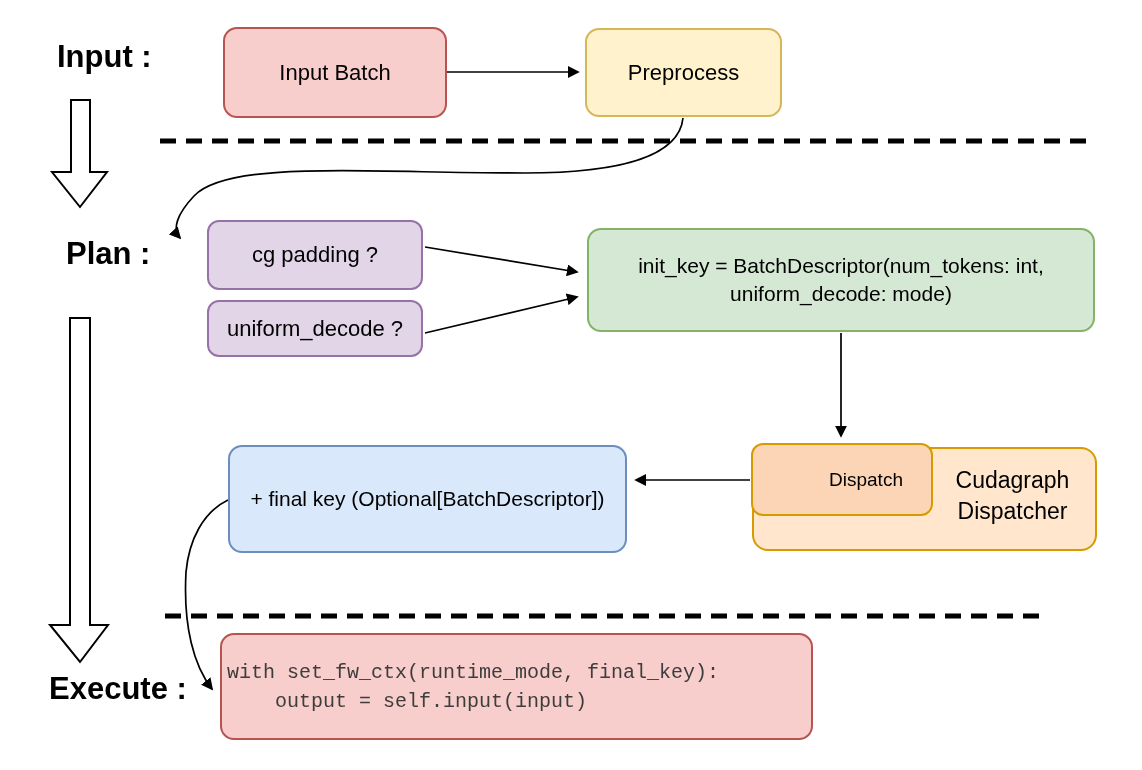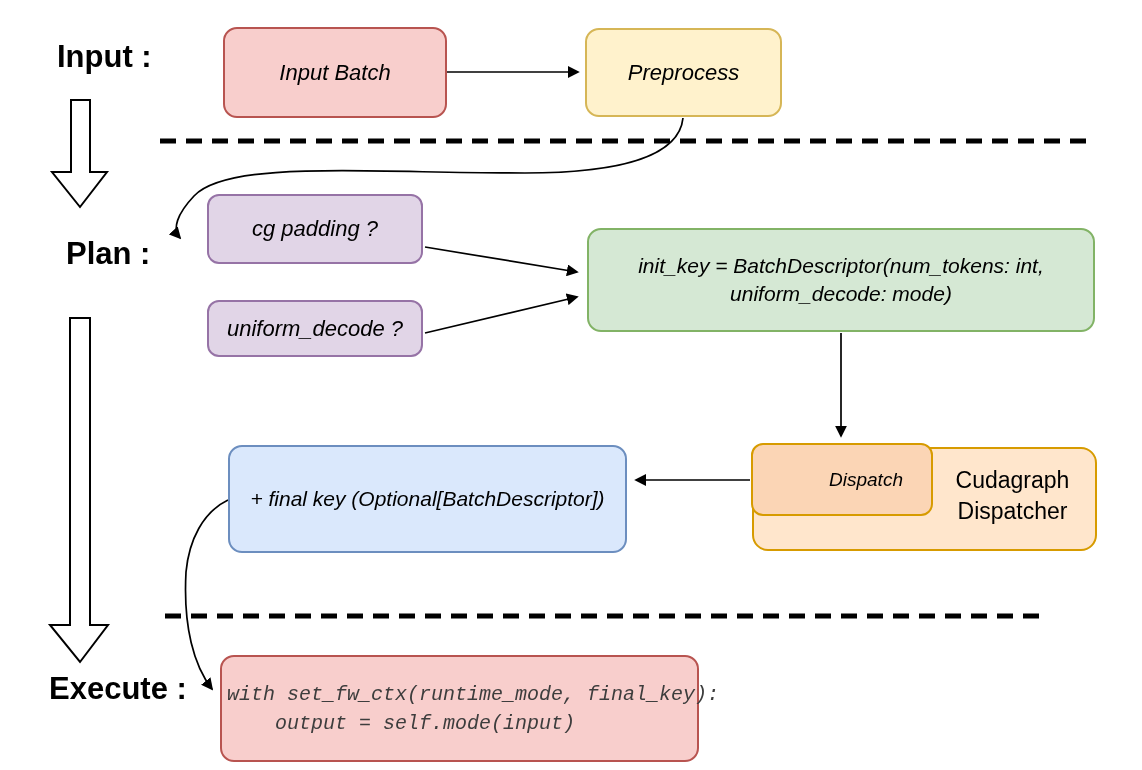--- a/index.html
+++ b/index.html
@@ -7,21 +7,21 @@
     position:relative;width:1142px;height:770px;background:#ffffff;overflow:hidden;
     font-family:"Liberation Sans",sans-serif;color:#000;
   }
   .layer{position:absolute;left:0;top:0;}
   .connector{stroke:var(--line_color,#000);stroke-width:1.7;fill:none;}
   .dashed{stroke:var(--line_color,#000);stroke-width:5;stroke-dasharray:16 10;fill:none;}
   .hollow-arrow{fill:#ffffff;stroke:var(--line_color,#000);stroke-width:2;stroke-linejoin:miter;}
   .node{
     position:absolute;border:2px solid;border-radius:14px;
     display:flex;flex-direction:column;align-items:center;justify-content:center;
-    text-align:center;box-sizing:border-box;line-height:1.25;font-style:italic;
+    text-align:center;box-sizing:border-box;line-height:1.25;
   }
   .node.red{background:var(--red_fill);border-color:var(--red_stroke);}
   .node.yellow{background:var(--yellow_fill);border-color:var(--yellow_stroke);align-items:center;}
   .node.purple{background:var(--purple_fill);border-color:var(--purple_stroke);}
   .node.green{background:var(--green_fill);border-color:var(--green_stroke);}
   .node.blue{background:var(--blue_fill);border-color:var(--blue_stroke);}
   .node.orange{background:var(--orange_fill);border-color:var(--orange_stroke);}
   .node.orange-dark{background:var(--orange_dark_fill);border-color:var(--orange_stroke);padding-left:48px;}
   .stage-label{
     position:absolute;font-size:31px;font-weight:bold;line-height:1.1;white-space:nowrap;margin-left:29px;
@@ -70,21 +70,21 @@
   <div class="stage-label" style="left:20px;top:672px;">Execute :</div>
 
   <div class="node red big-text" style="left:223px;top:27px;width:224px;height:91px;">
     <div>Input Batch</div>
   </div>
 
   <div class="node yellow big-text" style="left:585px;top:28px;width:197px;height:89px;">
     <div>Preprocess</div>
   </div>
 
-  <div class="node purple big-text" style="left:207px;top:194px;width:216px;height:70px;border-radius:12px;">
+  <div class="node purple big-text" style="left:207px;top:220px;width:216px;height:70px;border-radius:12px;">
     <div>cg padding ?</div>
   </div>
 
   <div class="node purple big-text" style="left:207px;top:300px;width:216px;height:57px;border-radius:12px;">
     <div>uniform_decode ?</div>
   </div>
 
   <div class="node green mid-text" style="left:587px;top:228px;width:508px;height:104px;line-height:28px;">
     <div>init_key = BatchDescriptor(num_tokens: int,</div>
     <div>uniform_decode: mode)</div>
@@ -95,18 +95,18 @@
   <div class="node orange-dark" style="left:751px;top:443px;width:182px;height:73px;border-radius:12px;font-size:19px;">
     <div>Dispatch</div>
   </div>
 
   <div class="cud-label" style="left:930px;top:465px;width:165px;">Cudagraph Dispatcher</div>
 
   <div class="node blue" style="left:228px;top:445px;width:399px;height:108px;font-size:21px;line-height:28px;">
     <div>+ final key (Optional[BatchDescriptor])</div>
   </div>
 
-  <div class="node red code-box" style="left:220px;top:655px;width:479px;height:107px;">
+  <div class="node red code-box" style="left:220px;top:633px;width:593px;height:107px;">
     <div>with set_fw_ctx(runtime_mode, final_key):</div>
-    <div>    output = self.mode(input)</div>
+    <div>    output = self.input(input)</div>
   </div>
 
 </div>
 
 </body></html>

